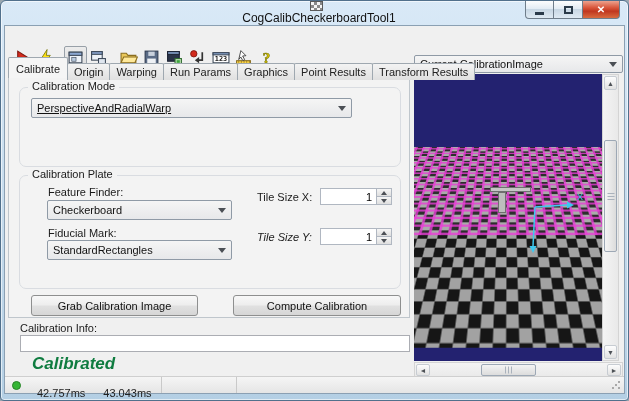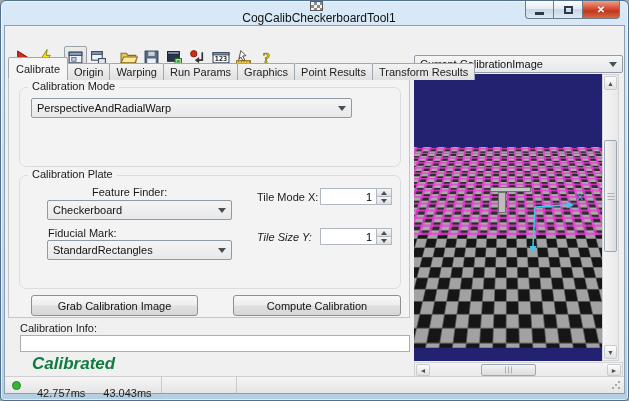--- a/index.html
+++ b/index.html
@@ -202,41 +202,41 @@
 
     <div class="tabs">
       <span class="tab active">Calibrate</span><span class="tab">Origin</span><span class="tab">Warping</span><span class="tab">Run Params</span><span class="tab">Graphics</span><span class="tab">Point Results</span><span class="tab">Transform Results</span>
     </div>
 
     <div class="tabpage">
 
       <div class="group" style="left:10px; top:9px; width:382px; height:80px;">
         <span class="gtitle">Calibration Mode</span>
       </div>
-      <div class="combo" style="left:22px; top:20px; width:321px; height:20px;">
+      <div class="combo" style="left:22px; top:20px; width:321px; height:20px;text-decoration:underline;">
         <span>PerspectiveAndRadialWarp</span>
         <span class="carrow"></span>
       </div>
 
       <div class="group" style="left:10px; top:97px; width:382px; height:114px;">
         <span class="gtitle">Calibration Plate</span>
 
-        <span class="lbl" style="left:28px; top:10px;margin-left:44px;">Feature Finder:</span>
+        <span class="lbl" style="left:28px; top:10px;">Feature Finder:</span>
         <div class="combo" style="left:27px; top:24px; width:185px; height:20px;">
           <span>Checkerboard</span>
           <span class="carrow"></span>
         </div>
 
         <span class="lbl" style="left:28px; top:51px;">Fiducial Mark:</span>
         <div class="combo" style="left:27px; top:64px; width:185px; height:20px;">
           <span>StandardRectangles</span>
           <span class="carrow"></span>
         </div>
 
-        <span class="lbl" style="left:237px; top:15px;">Tile Mode X:</span>
+        <span class="lbl" style="left:237px; top:15px;">Tile Size X:</span>
         <div class="spin" style="left:300px; top:12px;">
           <input value="1" style="">
           <div class="spinbtns">
             <div class="sbtn up"></div>
             <div class="sbtn down"></div>
           </div>
         </div>
 
         <span class="lbl" style="left:237px; top:55px;font-style:italic;">Tile Size Y:</span>
         <div class="spin" style="left:300px; top:52px;">

